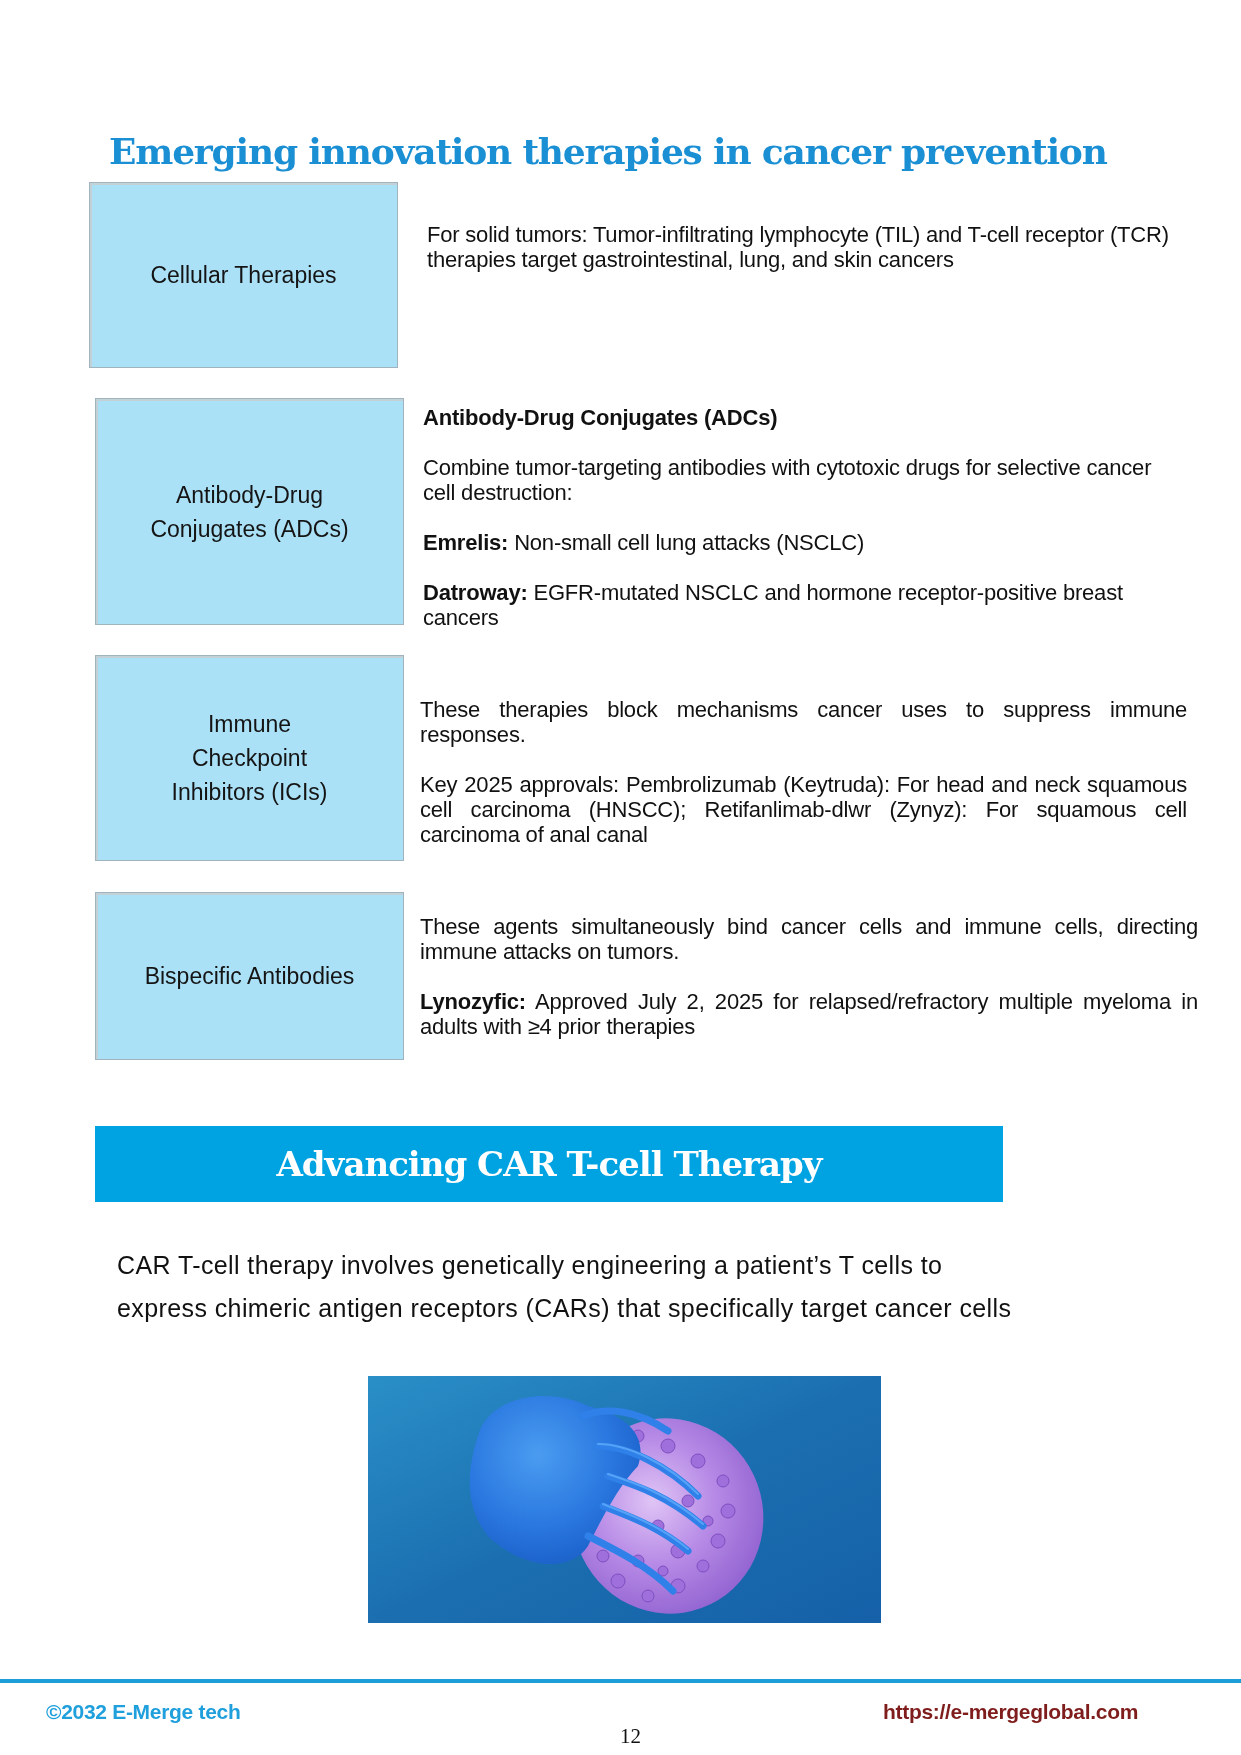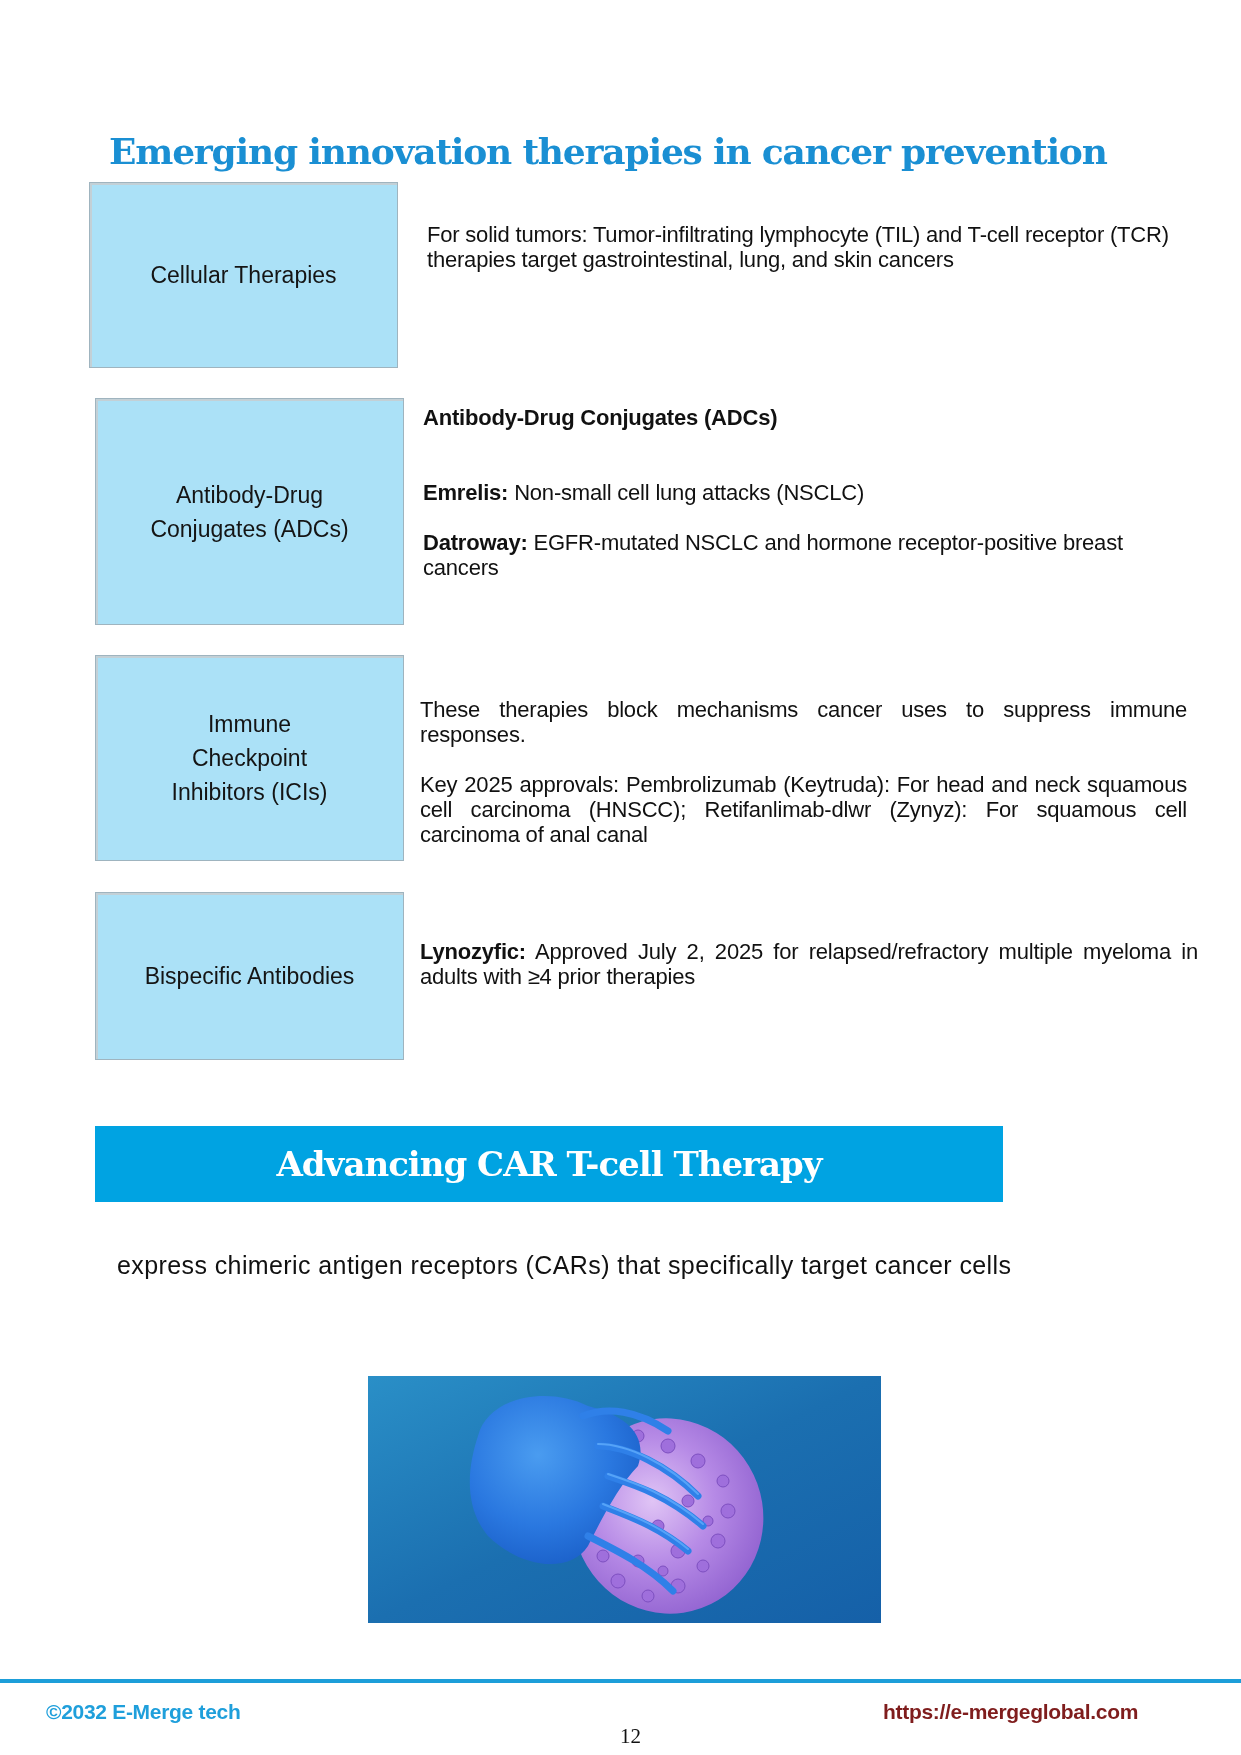--- a/index.html
+++ b/index.html
@@ -32,48 +32,51 @@
 <div class="desc" style="left:427px; top:222px; width:765px;">
   <p>For solid tumors:  Tumor-infiltrating lymphocyte (TIL) and T-cell receptor (TCR) therapies target  gastrointestinal, lung,  and skin cancers</p>
 </div>
 
 <div class="box" style="left:95px; top:398px; width:309px; height:227px;">
   <span style="display:block; width:240px;">Antibody-Drug Conjugates (ADCs)</span>
 </div>
 <div class="desc" style="left:423px; top:405px; width:740px;">
   <p><b>Antibody-Drug Conjugates (ADCs)</b></p>
   <div class="gap"></div>
+  <p>Combine tumor-targeting antibodies with cytotoxic drugs for selective cancer cell destruction:</p>
   <div class="gap"></div>
   <p><b>Emrelis:</b><span> Non-small cell lung attacks (NSCLC)</span></p>
   <div class="gap"></div>
   <p><b>Datroway:</b><span> EGFR-mutated NSCLC and hormone receptor-positive breast cancers</span></p>
 </div>
 
 <div class="box" style="left:95px; top:655px; width:309px; height:206px;">
   <span style="display:block; width:200px;">Immune Checkpoint Inhibitors (ICIs)</span>
 </div>
 <div class="desc justify" style="left:420px; top:697px; width:767px;">
   <p>These therapies block mechanisms cancer uses to suppress immune responses.</p>
   <div class="gap"></div>
   <p>Key 2025 approvals: Pembrolizumab (Keytruda): For head and neck squamous cell carcinoma (HNSCC); Retifanlimab-dlwr (Zynyz): For squamous cell carcinoma of anal canal</p>
 </div>
 
 <div class="box" style="left:95px; top:892px; width:309px; height:168px;">
   <span>Bispecific Antibodies</span>
 </div>
 <div class="desc justify" style="left:420px; top:914px; width:778px;">
+  <p>These agents simultaneously bind cancer cells and immune cells, directing immune attacks on tumors.</p>
   <div class="gap"></div>
   <p><b>Lynozyfic:</b><span> Approved July 2, 2025 for relapsed/refractory multiple myeloma in adults with ≥4 prior therapies</span></p>
 </div>
 
 <div class="banner">
   <span>Advancing CAR T-cell Therapy</span>
 </div>
 
 <div class="intro">
+  <p>CAR T-cell therapy involves genetically engineering a patient’s T cells to</p>
   <p>express chimeric antigen receptors (CARs) that specifically target cancer cells</p>
 </div>
 
 <div class="figure" role="img" aria-label="CAR T-cell attacking cancer cell illustration">
   <svg width="513" height="247" viewBox="0 0 513 247" xmlns="http://www.w3.org/2000/svg">
     <defs>
       <linearGradient id="bg" x1="0" y1="0" x2="1" y2="1">
         <stop offset="0" stop-color="#2a8fc7"></stop>
         <stop offset="0.5" stop-color="#1b6fb0"></stop>
         <stop offset="1" stop-color="#1560a8"></stop>

